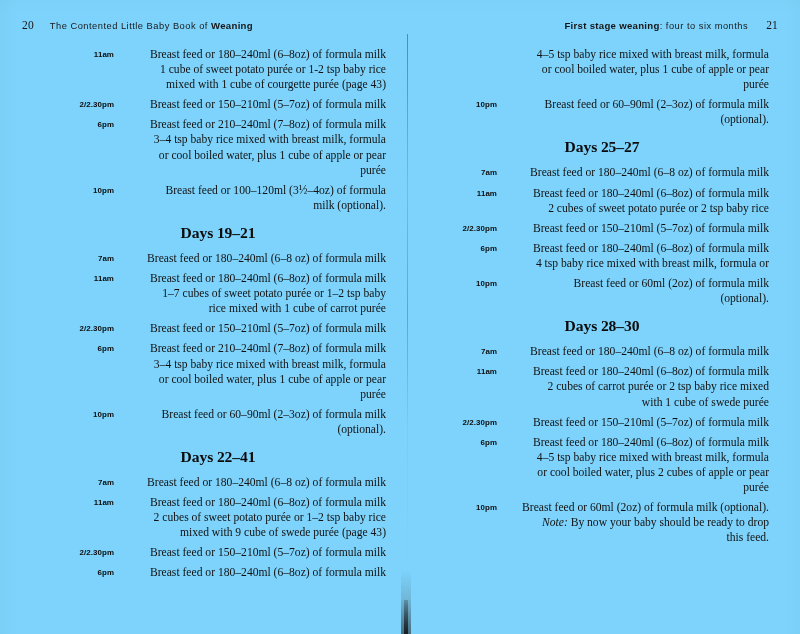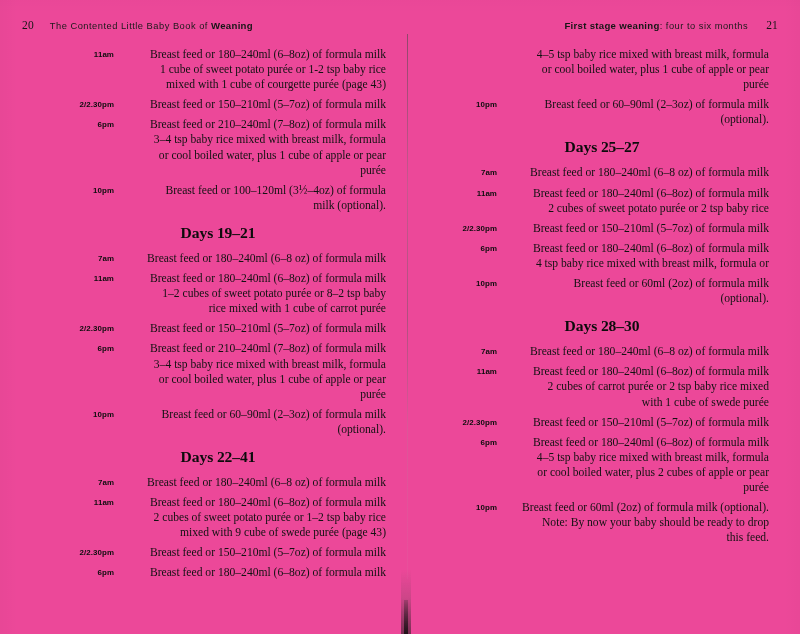--- a/index.html
+++ b/index.html
@@ -12,21 +12,21 @@
     height: 634px;
     position: relative;
     overflow: hidden;
     font-family: "Liberation Serif", serif;
     color: #111111;
   }
 
   .page {
     position: absolute;
     inset: 0;
-    background: #ec4899;
+    background: #7dd3fc;
   }
 
   
   .scan-tone {
     position: absolute;
     inset: 0;
     background:
       linear-gradient(90deg, rgba(0,0,0,0.020) 0px, rgba(0,0,0,0) 18px),
       linear-gradient(270deg, rgba(0,0,0,0.015) 0px, rgba(0,0,0,0) 16px),
       linear-gradient(180deg, rgba(0,0,0,0.012) 0px, rgba(0,0,0,0) 14px);
@@ -128,21 +128,21 @@
     white-space: nowrap;
   }
   .entry-body {
     flex: 1 1 auto;
     font-family: "Liberation Serif", serif;
     font-size: 11.6px;
     line-height: 15.1px;
     color: #121212;
   }
   .entry-body .ln { display: block; white-space: nowrap; }
-  .entry-body .note-label { }
+  .entry-body .note-label { font-style: italic; }
 
   
   .entry-cont .entry-time { visibility: hidden; }
 
   
   .day-heading {
     font-family: Liberation Serif, serif;
     font-weight: bold;
     font-size: 15.6px;
     letter-spacing: -0.1px;
@@ -208,21 +208,21 @@
       <div class="entry">
         <div class="entry-time">7am</div>
         <div class="entry-body">
           <span class="ln">Breast feed or 180–240ml (6–8 oz) of formula milk</span>
         </div>
       </div>
       <div class="entry">
         <div class="entry-time">11am</div>
         <div class="entry-body">
           <span class="ln">Breast feed or 180–240ml (6–8oz) of formula milk</span>
-          <span class="ln">1–2 cubes of sweet potato purée or 8–2 tsp baby</span>
+          <span class="ln">1–7 cubes of sweet potato purée or 1–2 tsp baby</span>
           <span class="ln">rice mixed with 1 cube of carrot purée</span>
         </div>
       </div>
       <div class="entry">
         <div class="entry-time">2/2.30pm</div>
         <div class="entry-body">
           <span class="ln">Breast feed or 150–210ml (5–7oz) of formula milk</span>
         </div>
       </div>
       <div class="entry">

